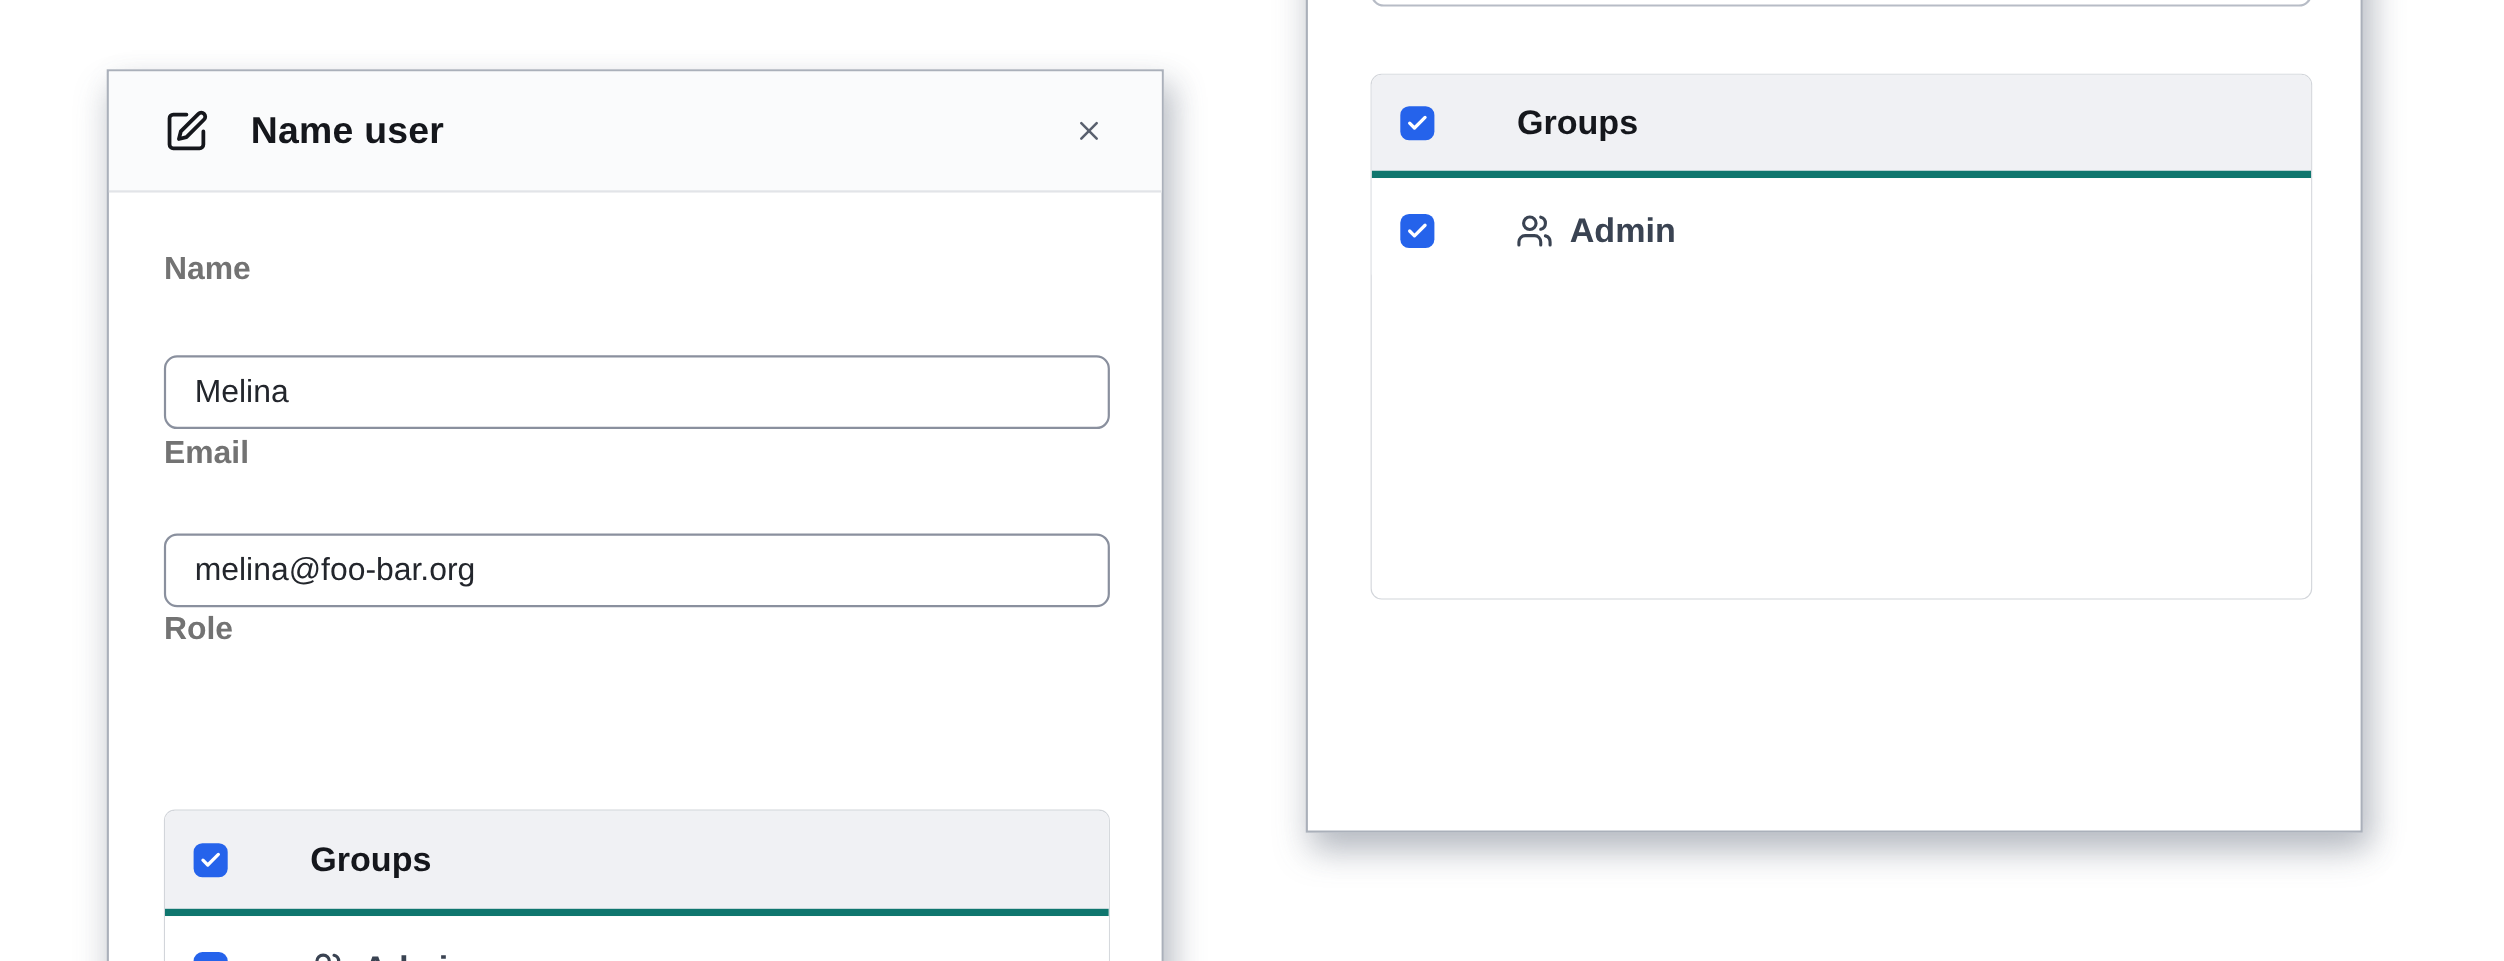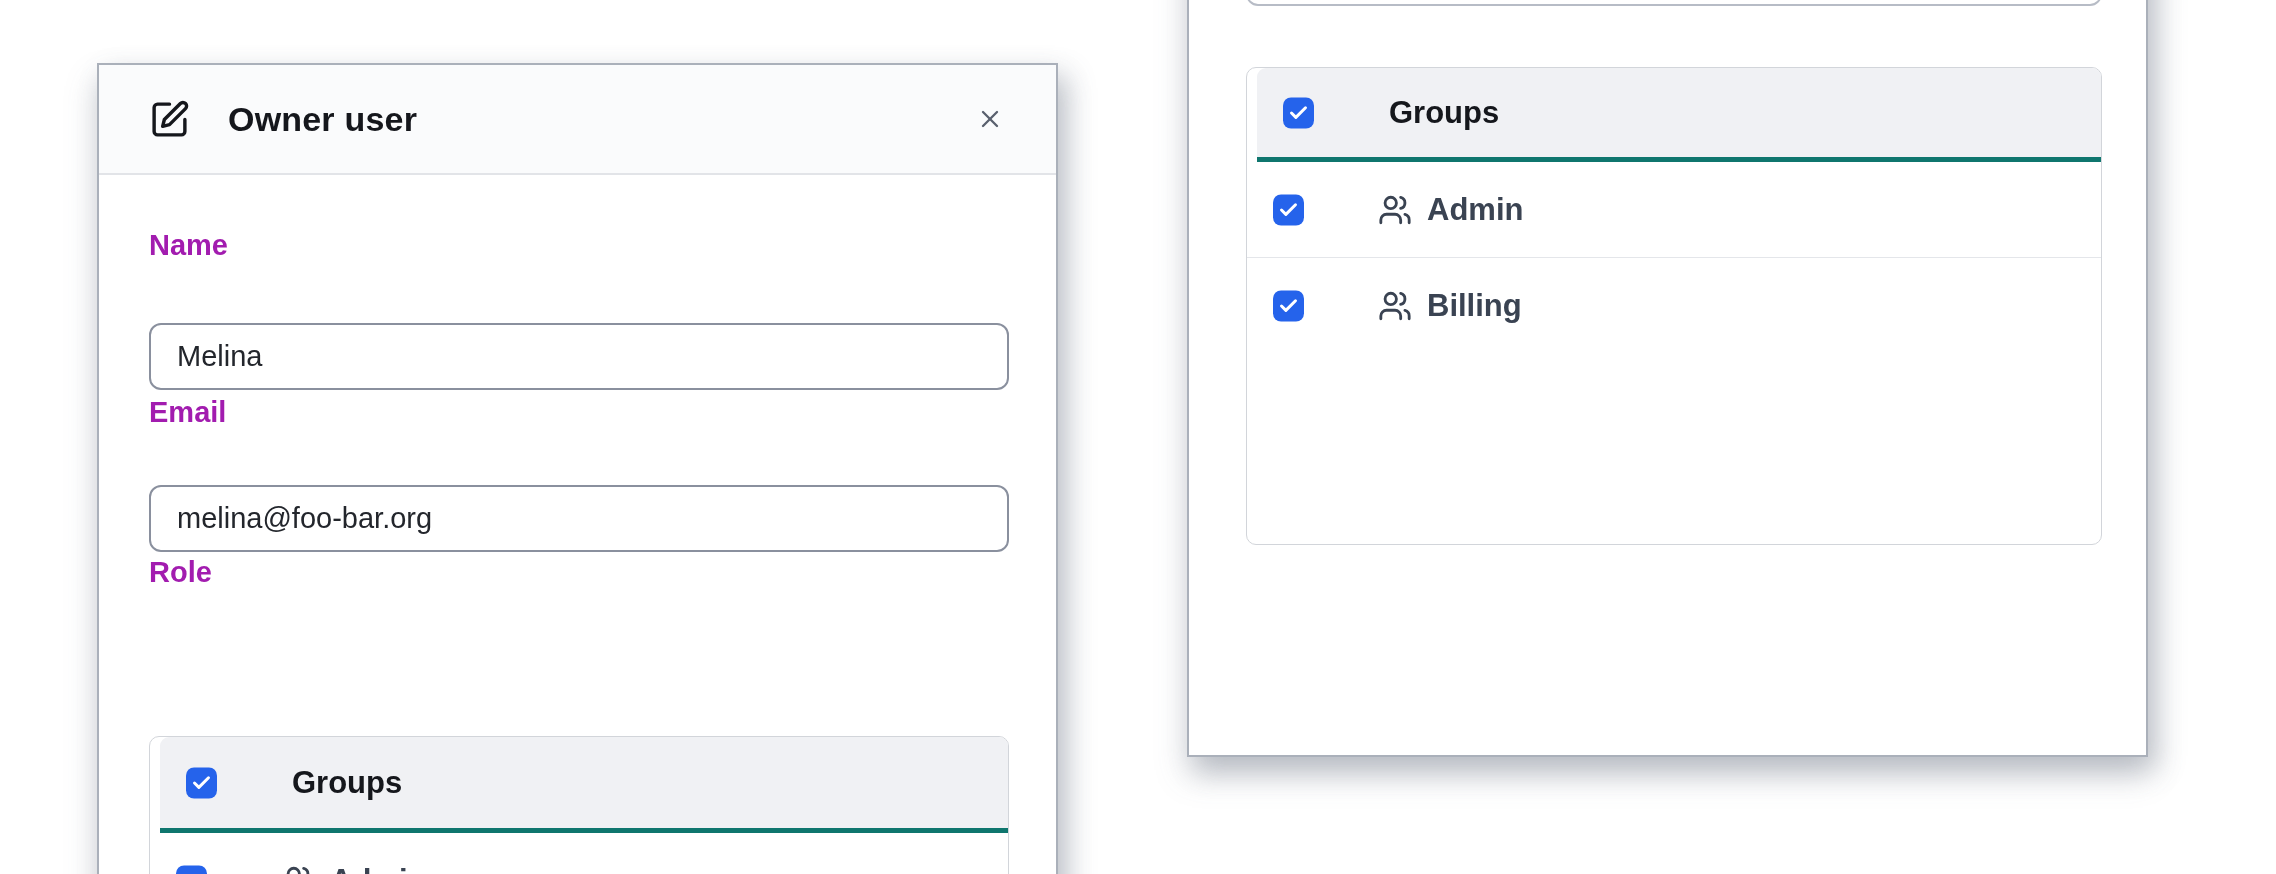--- a/index.html
+++ b/index.html
@@ -17,41 +17,41 @@
   .dlg-header { position:absolute; left:0; top:0; width:100%; height:110px;
                 background:#fafbfc; border-bottom:2px solid #e2e4e8;
                 display:flex; align-items:center; padding:0 46px 0 50px; }
   .dlg-title { font-size:34px; font-weight:700; color:#15171c; margin-left:38px; letter-spacing:.2px; }
   .icon-editsq { width:41px; height:41px; flex:0 0 auto; }
   .btn-close { margin-left:auto; width:40px; height:40px; display:flex; align-items:center;
                justify-content:center; cursor:pointer; background:none; border:none; }
   .btn-close svg { width:28px; height:28px; }
 
   
-  .fld-label { position:absolute; left:50px; font-size:29px; font-weight:700; color:#a21caf; }
+  .fld-label { position:absolute; left:50px; font-size:29px; font-weight:700; color:#737373; }
   .fld-input { position:absolute; left:50px; width:860px; height:67px;
                border:2px solid #8a909e; border-radius:12px; background:#fff;
                font-family:inherit; font-size:29px; color:#23262c; padding:0 26px; outline:none;margin-top:40px; }
   .select-box { position:absolute; left:50px; width:860px; height:68px;
                 border:2px solid #8a909e; border-radius:12px; background:#fff;
                 display:flex; align-items:center; padding:0 26px;
                 font-size:29px; color:#23262c; cursor:pointer; }
   .select-box .chevrons { position:absolute; right:22px; top:50%; transform:translateY(-50%);
                           width:30px; height:30px; }
 
   
   .select-sliver { position:absolute; left:57px; top:36px; width:856px; height:68px;
                    border:2px solid #b7bcc6; border-radius:12px; background:#fff; }
 
   
   .groups-card { position:absolute; background:#fff; border:1px solid #d2d5da; border-radius:10px; }
   .dialog.left  .groups-card { left:50px; top:671px; width:860px; height:300px; }
   .dialog.right .groups-card { left:57px; top:165px; width:856px; height:478px; }
   .gc-header { position:relative; height:94px; background:#f0f1f4;
-               border-bottom:5px solid #0f766e; border-radius:9px 9px 0 0;margin-left:10px; }
+               border-bottom:7px solid #0f766e; border-radius:9px 9px 0 0; }
   .dialog.left .gc-header { height:96px; }
   .gc-row { position:relative; height:96px; border-bottom:1px solid #e4e6ea; background:#fff; }
   .gc-row:last-child { border-bottom:none; border-radius:0 0 9px 9px; }
   .gc-title { position:absolute; left:132px; top:50%; transform:translateY(-50%);
               font-size:31px; font-weight:700; color:#15171c; }
   .gc-name { position:absolute; left:180px; top:50%; transform:translateY(-50%);
              font-size:31px; font-weight:700; color:#3a4352; }
   .users-ic { position:absolute; left:131px; top:50%; transform:translateY(-50%);
               width:34px; height:34px; }
 
@@ -66,21 +66,21 @@
 
 <div class="stage">
 
   <section class="dialog left">
 
     <header class="dlg-header">
       <svg class="icon-editsq" viewBox="0 0 24 24" fill="none" stroke="#15171c" stroke-width="2" stroke-linecap="round" stroke-linejoin="round">
         <path d="M12 3H5a2 2 0 0 0-2 2v14a2 2 0 0 0 2 2h14a2 2 0 0 0 2-2v-7"></path>
         <path d="M18.375 2.625a2.121 2.121 0 1 1 3 3L12 15l-4 1 1-4Z"></path>
       </svg>
-      <h1 class="dlg-title">Owner user</h1>
+      <h1 class="dlg-title">Name user</h1>
       <button class="btn-close">
         <svg viewBox="0 0 24 24" fill="none" stroke="#59606e" stroke-width="2" stroke-linecap="round">
           <path d="M18 6 6 18"></path>
             <path d="m6 6 12 12"></path>
         </svg>
       </button>
     </header>
 
     <label class="fld-label" style="top:164px">Name</label>
     <input class="fld-input" style="top: 218px;" type="text" value="Melina">
@@ -140,29 +140,15 @@
           <path d="M16 21v-2a4 4 0 0 0-4-4H6a4 4 0 0 0-4 4v2"></path>
             <circle cx="9" cy="7" r="4"></circle>
           <path d="M22 21v-2a4 4 0 0 0-3-3.87"></path>
             <path d="M16 3.13a4 4 0 0 1 0 7.75"></path>
         </svg>
         <span class="gc-name">Admin</span>
       </div>
 
 
 
-      <div class="gc-row">
-        <span class="cbx">
-          <svg viewBox="0 0 24 24" fill="none" stroke="#ffffff" stroke-width="3.4" stroke-linecap="round" stroke-linejoin="round">
-            <path d="M20 6 9 17l-5-5"></path>
-            </svg>
-        </span>
-        <svg class="users-ic" viewBox="0 0 24 24" fill="none" stroke="#3a4352" stroke-width="2" stroke-linecap="round" stroke-linejoin="round">
-          <path d="M16 21v-2a4 4 0 0 0-4-4H6a4 4 0 0 0-4 4v2"></path>
-            <circle cx="9" cy="7" r="4"></circle>
-          <path d="M22 21v-2a4 4 0 0 0-3-3.87"></path>
-            <path d="M16 3.13a4 4 0 0 1 0 7.75"></path>
-        </svg>
-        <span class="gc-name">Billing</span>
-      </div>
     </div>
   </section>
 </div>
 
 </body></html>

